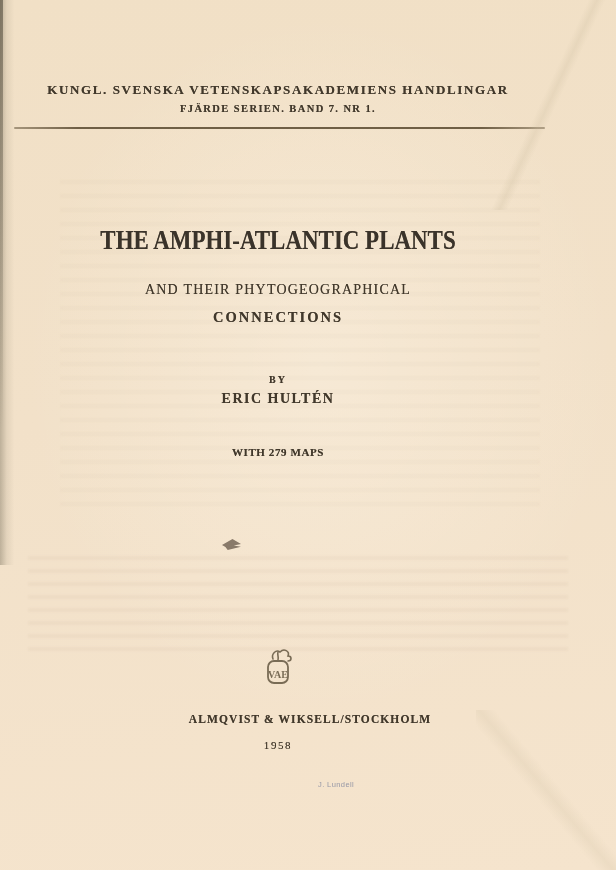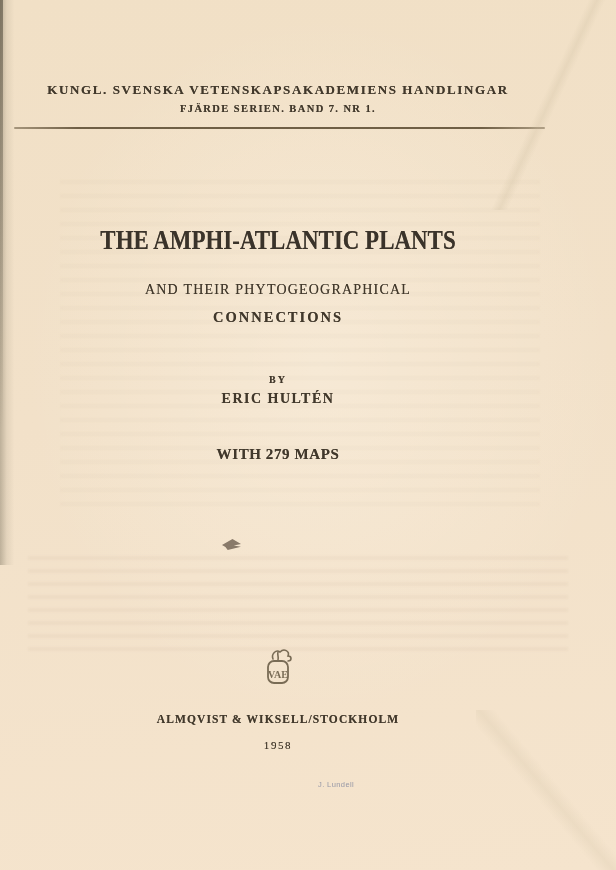--- a/index.html
+++ b/index.html
@@ -67,30 +67,30 @@
   .rule{
     position:absolute;left:14px;top:127px;width:531px;height:2px;
     background:linear-gradient(to right, rgba(104,88,62,.55), rgba(104,88,62,.95) 12%, rgba(104,88,62,.95) 88%, rgba(104,88,62,.5));
     border-radius:1px;
   }
   .title{top:225px;font-size:27px;font-weight:bold;letter-spacing:0px;transform:scaleX(.85);transform-origin:50% 50%;color:#3a332a;}
   .sub1{top:282px;font-size:14px;font-weight:normal;letter-spacing:1.2px;}
   .sub2{top:309px;font-size:14.5px;font-weight:bold;letter-spacing:2px;}
   .by{top:356px;font-size:10px;font-weight:bold;letter-spacing:2px;margin-top:18px;}
   .author{top:391px;font-size:14px;font-weight:bold;letter-spacing:1.5px;}
-  .maps{top:446px;font-size:15px;font-weight:bold;letter-spacing:.6px;}
+  .maps{top:446px;font-size:11px;font-weight:bold;letter-spacing:.6px;}
   .readnote{top:493px;font-size:9.5px;font-style:italic;font-weight:bold;color:#5a4d3c;text-shadow:none;opacity:.85;filter:blur(.3px);}
   .smudge{
     position:absolute;left:222px;top:539px;width:19px;height:11px;
     background:#6e6050;
     clip-path:polygon(0 55%, 55% 0, 100% 45%, 62% 58%, 100% 70%, 30% 100%, 18% 72%);
     filter:blur(.6px);opacity:.8;
   }
   .logo{position:absolute;left:259px;top:645px;width:38px;height:50px;opacity:.82;}
-  .publisher{top:713px;font-size:11.5px;font-weight:bold;letter-spacing:1.1px;}
+  .publisher{top:713px;font-size:11.5px;font-weight:bold;letter-spacing:1.1px;padding-left:32px;}
   .year{top:739px;font-size:11px;font-weight:normal;letter-spacing:1.6px;}
   .stamp{
     position:absolute;left:318px;top:737px;width:70px;
     font-size:7.5px;color:#8а;
     color:#878ba0;text-align:left;letter-spacing:.4px;
     filter:blur(.4px);opacity:.85;white-space:nowrap;
     font-family:"Liberation Sans",sans-serif;
     margin-top:43px;
   }
 </style>

